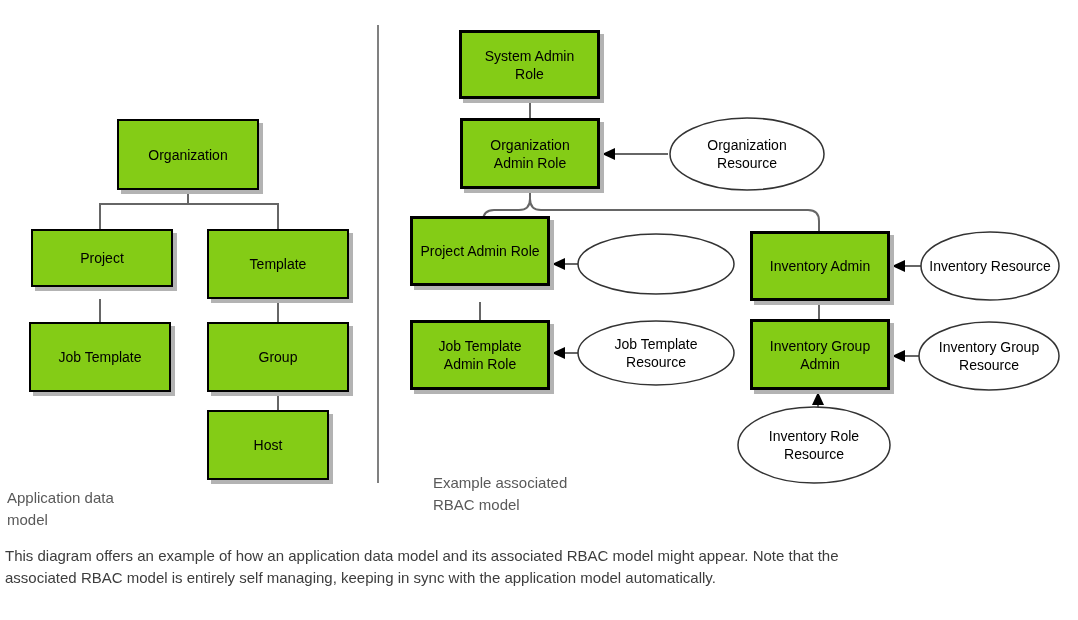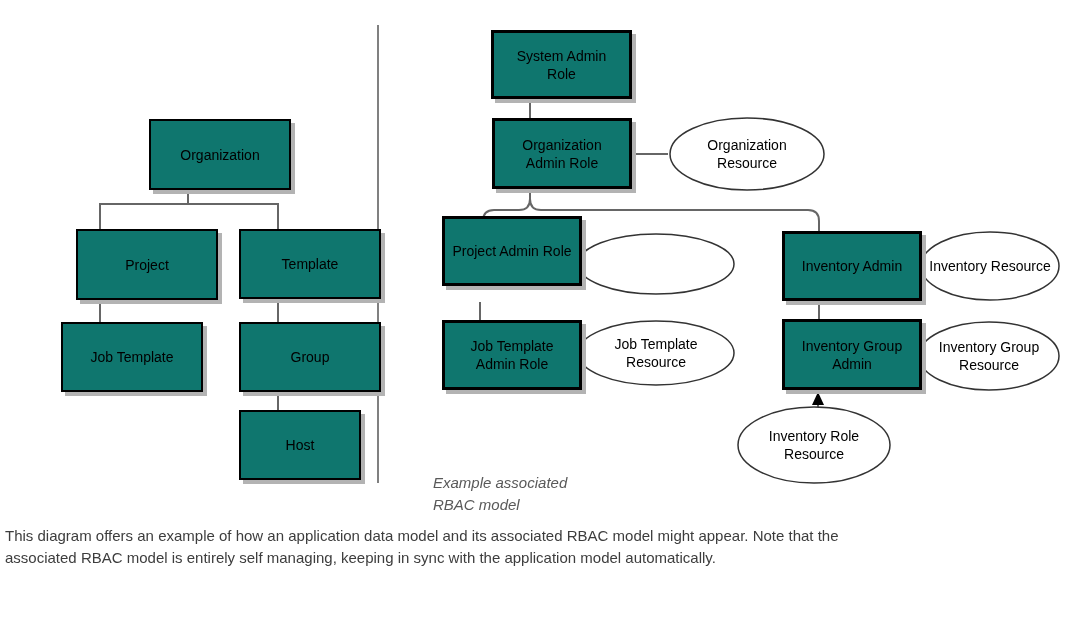--- a/index.html
+++ b/index.html
@@ -3,35 +3,34 @@
 <meta charset="utf-8">
 <style>
   html,body { margin:0; padding:0; background:#ffffff; }
   .canvas {
     position:relative; width:1078px; height:620px; background:#ffffff;
     font-family:"Liberation Sans", sans-serif; overflow:hidden;
   }
   .layer { position:absolute; left:0; top:0; }
   .box {
     position:absolute; box-sizing:border-box;
-    background:#0f766e; border:2px solid #000000;
+    background:#84cc16; border:2px solid #000000;
     box-shadow:4px 4px 0 #b3b3b3;
     display:flex; align-items:center; justify-content:center;
     text-align:center; font-size:14px; line-height:18px; color:#000000;
     white-space:pre-line;
-    margin-left:32px;
   }
   .box.bold { border-width:3px; }
   .etext {
     position:absolute; display:flex; align-items:center; justify-content:center;
     text-align:center; font-size:14px; line-height:18px; color:#000000;
     white-space:pre-line;
   }
   .diagram-label {
-    position:absolute; font-style:italic; font-size:15px; line-height:22px;
+    position:absolute; font-size:15px; line-height:22px;
     color:#595959; white-space:pre-line;
   }
   .caption {
     position:absolute; font-size:15px; line-height:22px;
     color:#3d3d3d; white-space:pre-line;
   }
 </style>
 </head>
 <body>
 
@@ -64,21 +63,21 @@
 
     <polygon points="602,154 615,148 615,160" fill="#000000"></polygon>
     <polygon points="552,264 565,258 565,270" fill="#000000"></polygon>
     <polygon points="552,353 565,347 565,359" fill="#000000"></polygon>
     <polygon points="892,266 905,260 905,272" fill="#000000"></polygon>
     <polygon points="892,356 905,350 905,362" fill="#000000"></polygon>
     <polygon points="818,392 812,405 824,405" fill="#000000"></polygon>
   </svg>
 
   <div class="box" style="left:117px;top:119px;width:142px;height:71px">Organization</div>
-  <div class="box" style="left:44px;top:229px;width:142px;height:71px">Project</div>
+  <div class="box" style="left:31px;top:229px;width:142px;height:58px">Project</div>
   <div class="box" style="left:207px;top:229px;width:142px;height:70px">Template</div>
   <div class="box" style="left:29px;top:322px;width:142px;height:70px">Job Template</div>
   <div class="box" style="left:207px;top:322px;width:142px;height:70px">Group</div>
   <div class="box" style="left:207px;top:410px;width:122px;height:70px">Host</div>
 
   <div class="box bold" style="left:459px;top:30px;width:141px;height:69px">System Admin
 Role</div>
   <div class="box bold" style="left:460px;top:118px;width:140px;height:71px">Organization
 Admin Role</div>
   <div class="box bold" style="left:410px;top:216px;width:140px;height:70px">Project Admin Role</div>
@@ -91,19 +90,21 @@
   <div class="etext" style="left:670px;top:118px;width:154px;height:72px">Organization
 Resource</div>
   <div class="etext" style="left:578px;top:321px;width:156px;height:64px">Job Template
 Resource</div>
   <div class="etext" style="left:921px;top:232px;width:138px;height:68px">Inventory Resource</div>
   <div class="etext" style="left:919px;top:322px;width:140px;height:68px">Inventory Group
 Resource</div>
   <div class="etext" style="left:738px;top:407px;width:152px;height:76px">Inventory Role
 Resource</div>
 
+  <div class="diagram-label" style="left:7px;top:487px">Application data
+model</div>
   <div class="diagram-label" style="left:433px;top:472px">Example associated
 RBAC model</div>
 
-  <div class="caption" style="left:5px;top:525px;width:1070px">This diagram offers an example of how an application data model and its associated RBAC model might appear. Note that the
+  <div class="caption" style="left:5px;top:545px;width:1070px">This diagram offers an example of how an application data model and its associated RBAC model might appear. Note that the
 associated RBAC model is entirely self managing, keeping in sync with the application model automatically.</div>
 
 </div>
 
 </body></html>

